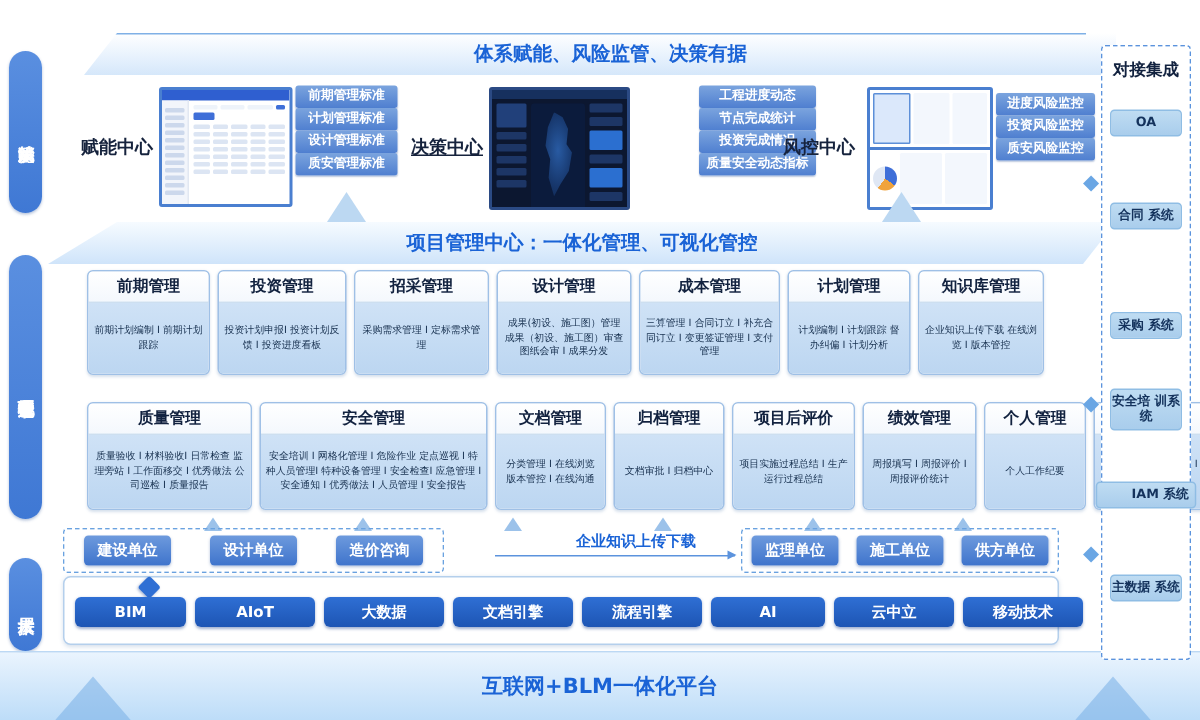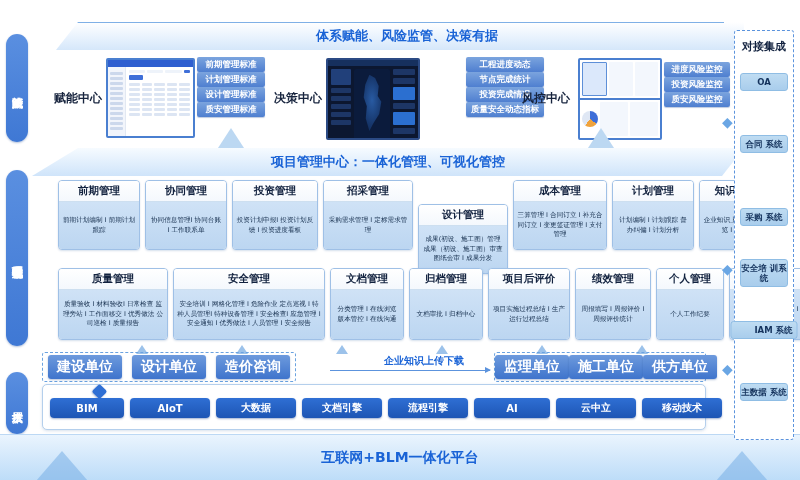--- a/index.html
+++ b/index.html
@@ -128,21 +128,21 @@
     flex:1;display:flex;align-items:center;justify-content:center;text-align:center;
     font-size:6.6px;line-height:9.5px;color:#17304f;padding:2px 3px;
     background:linear-gradient(180deg,#cfe2f6 0%,#bcd6f1 100%);
   }
 
   
   .dash{position:absolute;border:1.4px dashed #6aa2e0;border-radius:3px;
     display:flex;align-items:center;justify-content:space-around;background:transparent;}
   .unit{
     background:linear-gradient(180deg,#6d9add 0%,#3f74cc 100%);
-    color:#fff;font-size:14px;font-weight:bold;border-radius:3px;
+    color:#fff;font-size:10px;font-weight:bold;border-radius:3px;
     padding:3px 9px;box-shadow:0 1px 2px rgba(40,80,150,.35);white-space:nowrap;
   }
   .collab{position:absolute;font-size:10px;font-weight:bold;color:#1a63d6;}
   .collab-line{position:absolute;height:1px;background:#5c93dd;}
   .collab-line:after{content:"";position:absolute;right:-1px;top:-3px;
     border-left:6px solid #5c93dd;border-top:3.5px solid transparent;border-bottom:3.5px solid transparent;}
 
   
   .techbox{position:absolute;border:1px solid #b4cfec;border-radius:5px;background:#fff;
     box-shadow:0 1px 3px rgba(90,130,180,.25);}
@@ -276,21 +276,21 @@
     </div>
   </div>
 
   <div class="tagcol" style="left:197px;top:57px;width:68px;">
     <div class="tag">前期管理标准</div>
     <div class="tag">计划管理标准</div>
     <div class="tag">设计管理标准</div>
     <div class="tag">质安管理标准</div>
   </div>
 
-  <div class="centerLabel" style="left:274px;top:90px;">决策中心</div>
+  <div class="centerLabel" style="left:274px;top:90px;text-decoration:underline;">决策中心</div>
 
   <div class="shot dark" style="left:326px;top:58px;width:90px;height:78px;">
     <div class="dk-top"></div>
     <div class="dk-body">
       <div class="dk-col">
           <i class="tall"></i>
           <i></i>
           <i></i>
           <i></i>
           <i></i>
@@ -345,33 +345,29 @@
 
   <div class="banner" id="banner-mid">
     <div>项目管理中心：一体化管理、可视化管控</div>
   </div>
 
   <div class="modrow" style="left:42px;top:180px;">
     <div class="mod" style="width:80px;height:68px;">
       <div class="mod-h">前期管理</div>
       <div class="mod-b">前期计划编制 I 前期计划跟踪</div>
     </div>
-    <div class="mod" style="width:80px;height:68px;">
-      <div class="mod-h">协同管理</div>
-      <div class="mod-b">协同信息管理I 协同台账 I 工作联系单</div>
-    </div>
     <div class="mod" style="width:84px;height:68px;">
       <div class="mod-h">投资管理</div>
       <div class="mod-b">投资计划申报I 投资计划反馈 I 投资进度看板</div>
     </div>
     <div class="mod" style="width:88px;height:68px;">
       <div class="mod-h">招采管理</div>
       <div class="mod-b">采购需求管理 I 定标需求管理</div>
     </div>
-    <div class="mod" style="width:88px;height:68px;margin-top:24px;">
+    <div class="mod" style="width:88px;height:68px;">
       <div class="mod-h">设计管理</div>
       <div class="mod-b">成果(初设、施工图）管理 成果（初设、施工图）审查 图纸会审 I 成果分发</div>
     </div>
     <div class="mod" style="width:92px;height:68px;">
       <div class="mod-h">成本管理</div>
       <div class="mod-b">三算管理 I 合同订立 I 补充合同订立 I 变更签证管理 I 支付管理</div>
     </div>
     <div class="mod" style="width:80px;height:68px;">
       <div class="mod-h">计划管理</div>
       <div class="mod-b">计划编制 I 计划跟踪 督办纠偏 I 计划分析</div>

